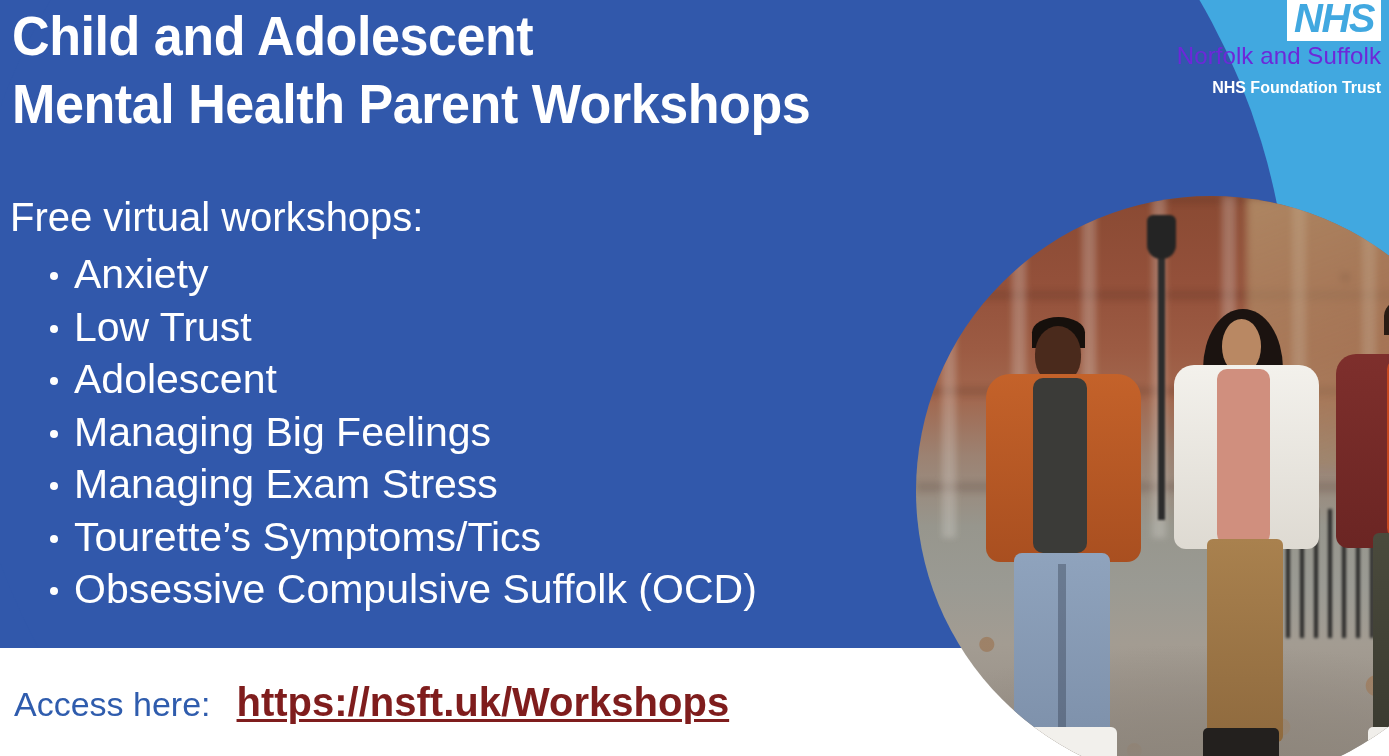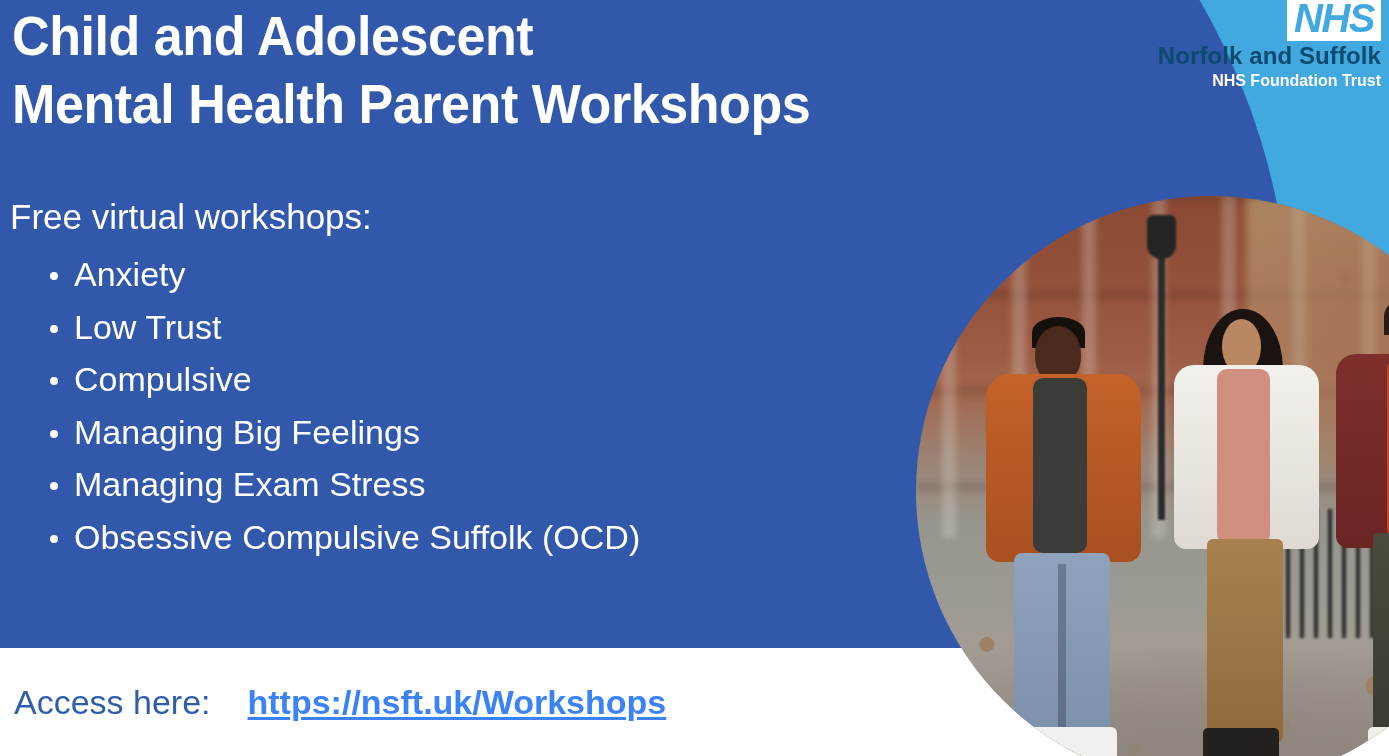--- a/index.html
+++ b/index.html
@@ -144,76 +144,76 @@
     font-family:"Liberation Sans",sans-serif;
     font-weight:bold;
     font-style:italic;
     font-size:40px;
     line-height:40px;
     letter-spacing:-1.5px;
     padding:2px 7px 3px 7px;
     margin-bottom:2px;
   }
   .nhs-trust-name{
-    font-size:24px;font-weight:bold;line-height:26px;
-    color:#0c4a6e;letter-spacing:.1px;
+    font-size:24px;font-weight:normal;line-height:26px;
+    color:#6d28d9;letter-spacing:.1px;
   }
   .nhs-trust-sub{
     font-size:16px;font-weight:bold;line-height:19px;
-    color:#ffffff;margin-top:2px;
+    color:#ffffff;margin-top:9px;
   }
 
   
   .headline{
     position:absolute;left:12px;top:2px;
     color:#ffffff;
     font-weight:bold;
     font-size:56px;
     line-height:68px;
     letter-spacing:-0.5px;
     transform:scaleX(.93);
     transform-origin:left top;
     white-space:nowrap;
   }
   .headline div{display:block;}
 
   
   .lead{
     position:absolute;left:10px;top:196px;
-    color:#ffffff;font-size:35px;line-height:42px;
+    color:#ffffff;font-size:40px;line-height:42px;
   }
   .bullets{
     position:absolute;left:42px;top:248px;
     margin:0;padding:0;list-style:none;
     color:#ffffff;
   }
   .bullets li{
     position:relative;
-    font-size:34px;line-height:52.5px;
+    font-size:41px;line-height:52.5px;
     padding-left:32px;
     white-space:nowrap;
   }
   .bullets li:before{
     content:"";
     position:absolute;left:8px;top:24px;
     width:8px;height:8px;border-radius:50%;
     background:#ffffff;
   }
 
   
   .footer{
     position:absolute;left:14px;top:682px;
-    display:flex;align-items:baseline;gap:37px;
+    display:flex;align-items:baseline;gap:26px;
     white-space:nowrap;
   }
   .footer-label{
     color:#2F5CAD;font-size:34px;line-height:40px;
   }
   .footer-link{
-    color:#3b82f6;font-size:34px;line-height:40px;
+    color:#7f1d1d;font-size:40px;line-height:40px;
     font-weight:bold;text-decoration:underline;
     text-underline-offset:3px;
     text-decoration-thickness:3px;
     cursor:pointer;
   }
 </style>
 </head>
 <body>
 
 <div id="poster">
@@ -271,23 +271,24 @@
   <div class="headline">
     <div>Child and Adolescent</div>
     <div>Mental Health Parent Workshops</div>
   </div>
 
   <div class="lead">Free virtual workshops:</div>
 
   <ul class="bullets">
     <li>Anxiety</li>
     <li>Low Trust</li>
-    <li>Compulsive</li>
+    <li>Adolescent</li>
     <li>Managing Big Feelings</li>
     <li>Managing Exam Stress</li>
+    <li>Tourette’s Symptoms/Tics</li>
     <li>Obsessive Compulsive Suffolk (OCD)</li>
   </ul>
 
   <div class="footer">
     <span class="footer-label">Access here:</span>
     <a class="footer-link" href="#">https://nsft.uk/Workshops</a>
   </div>
 
 </div>
 

